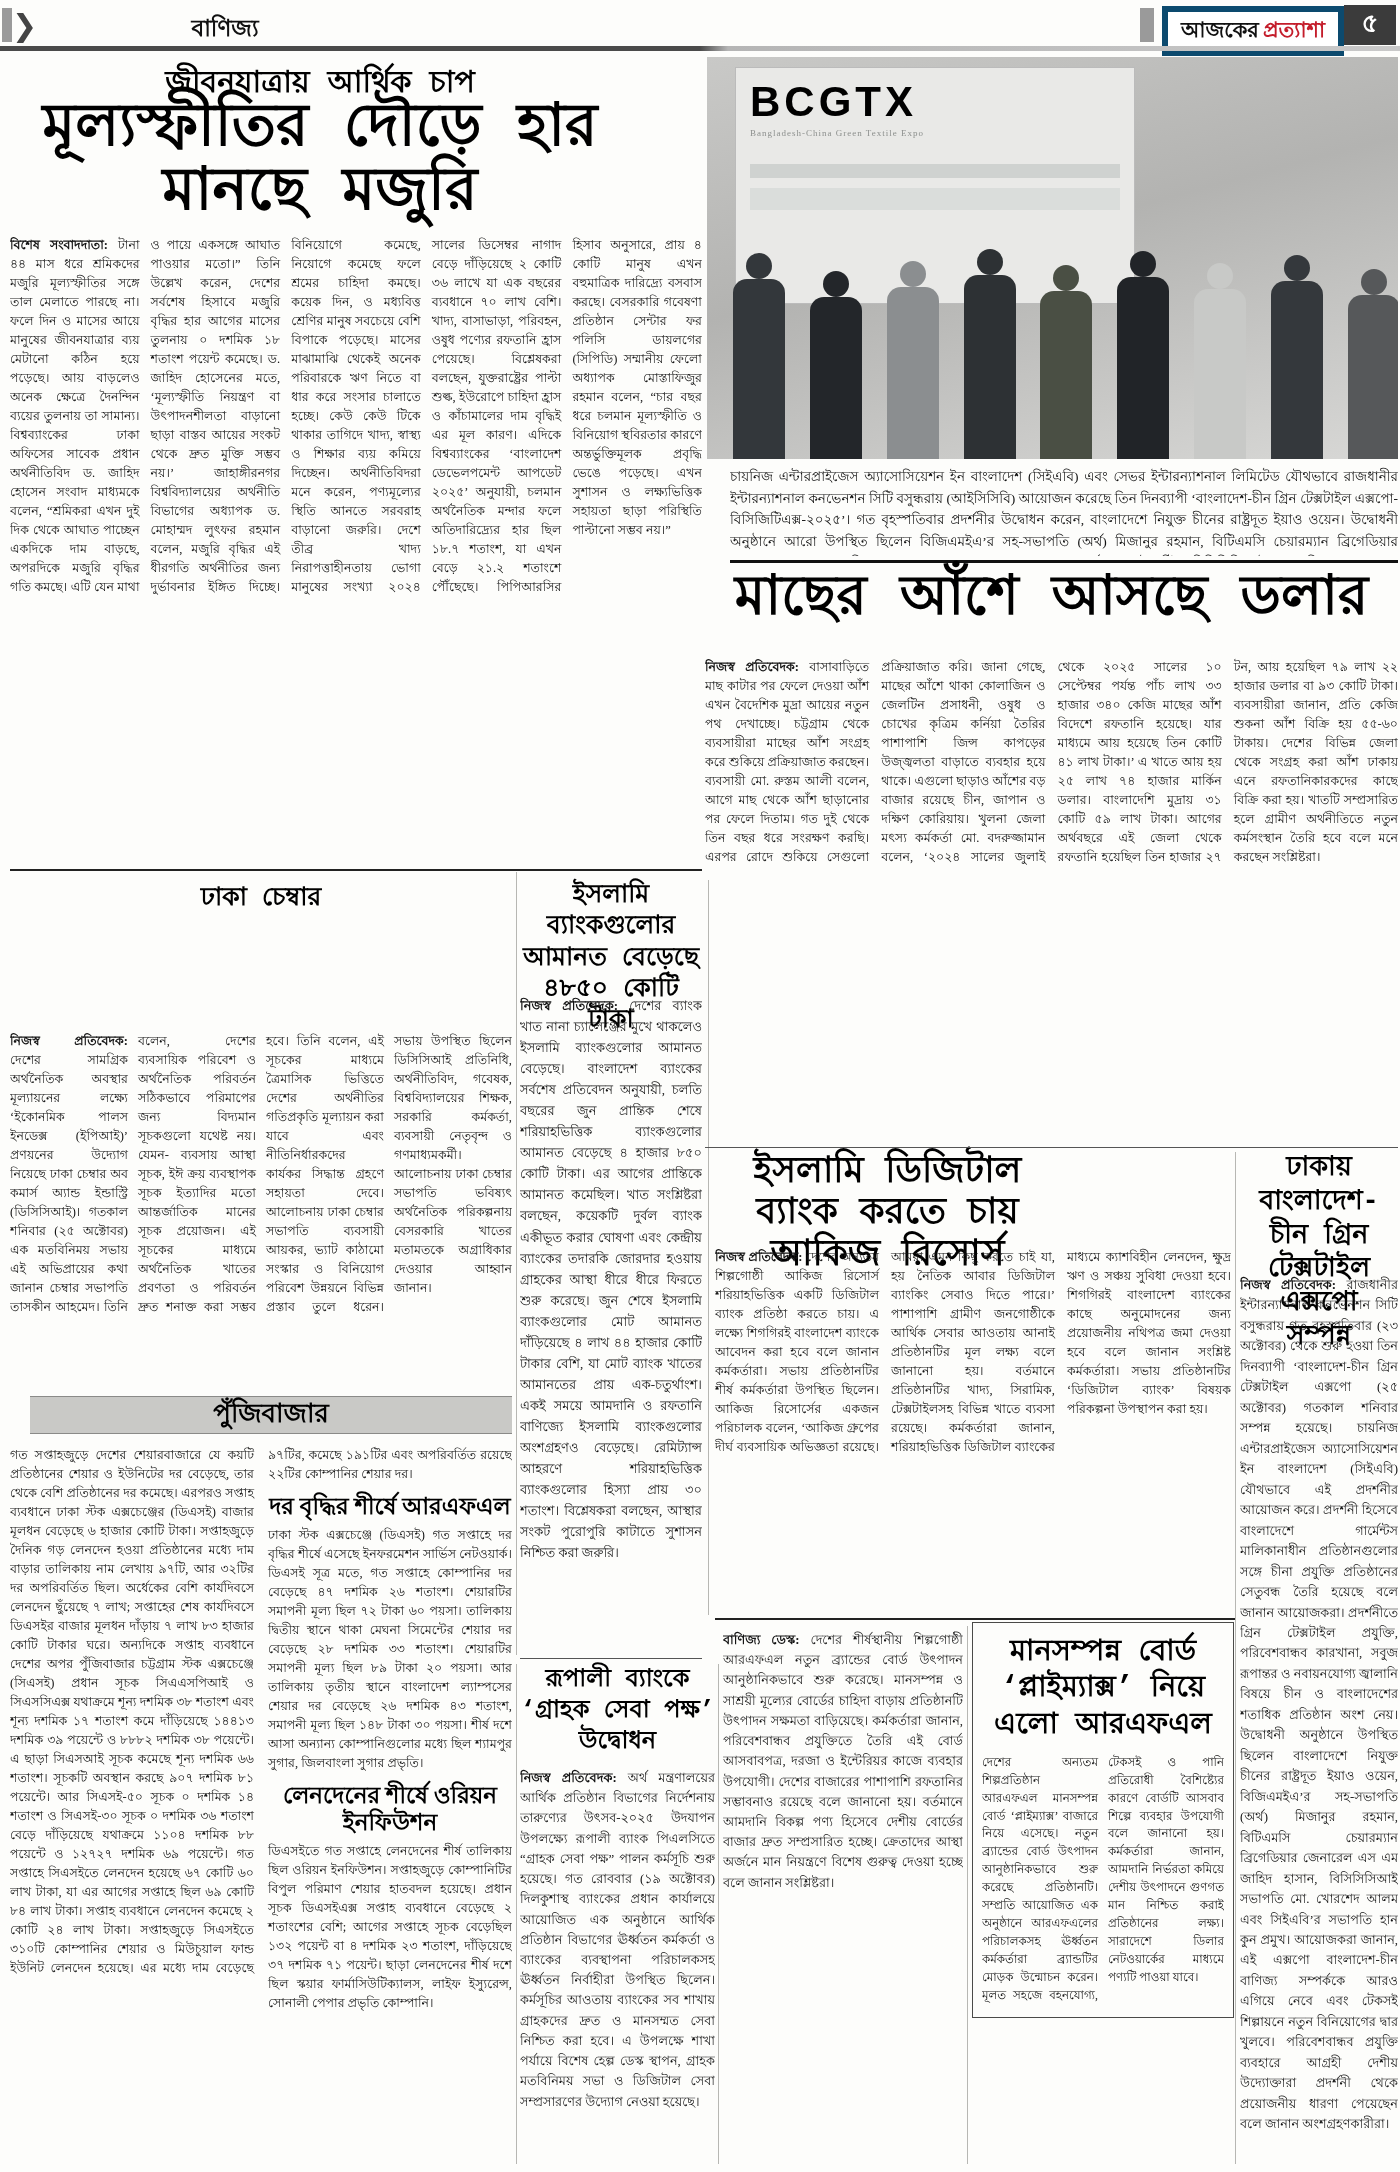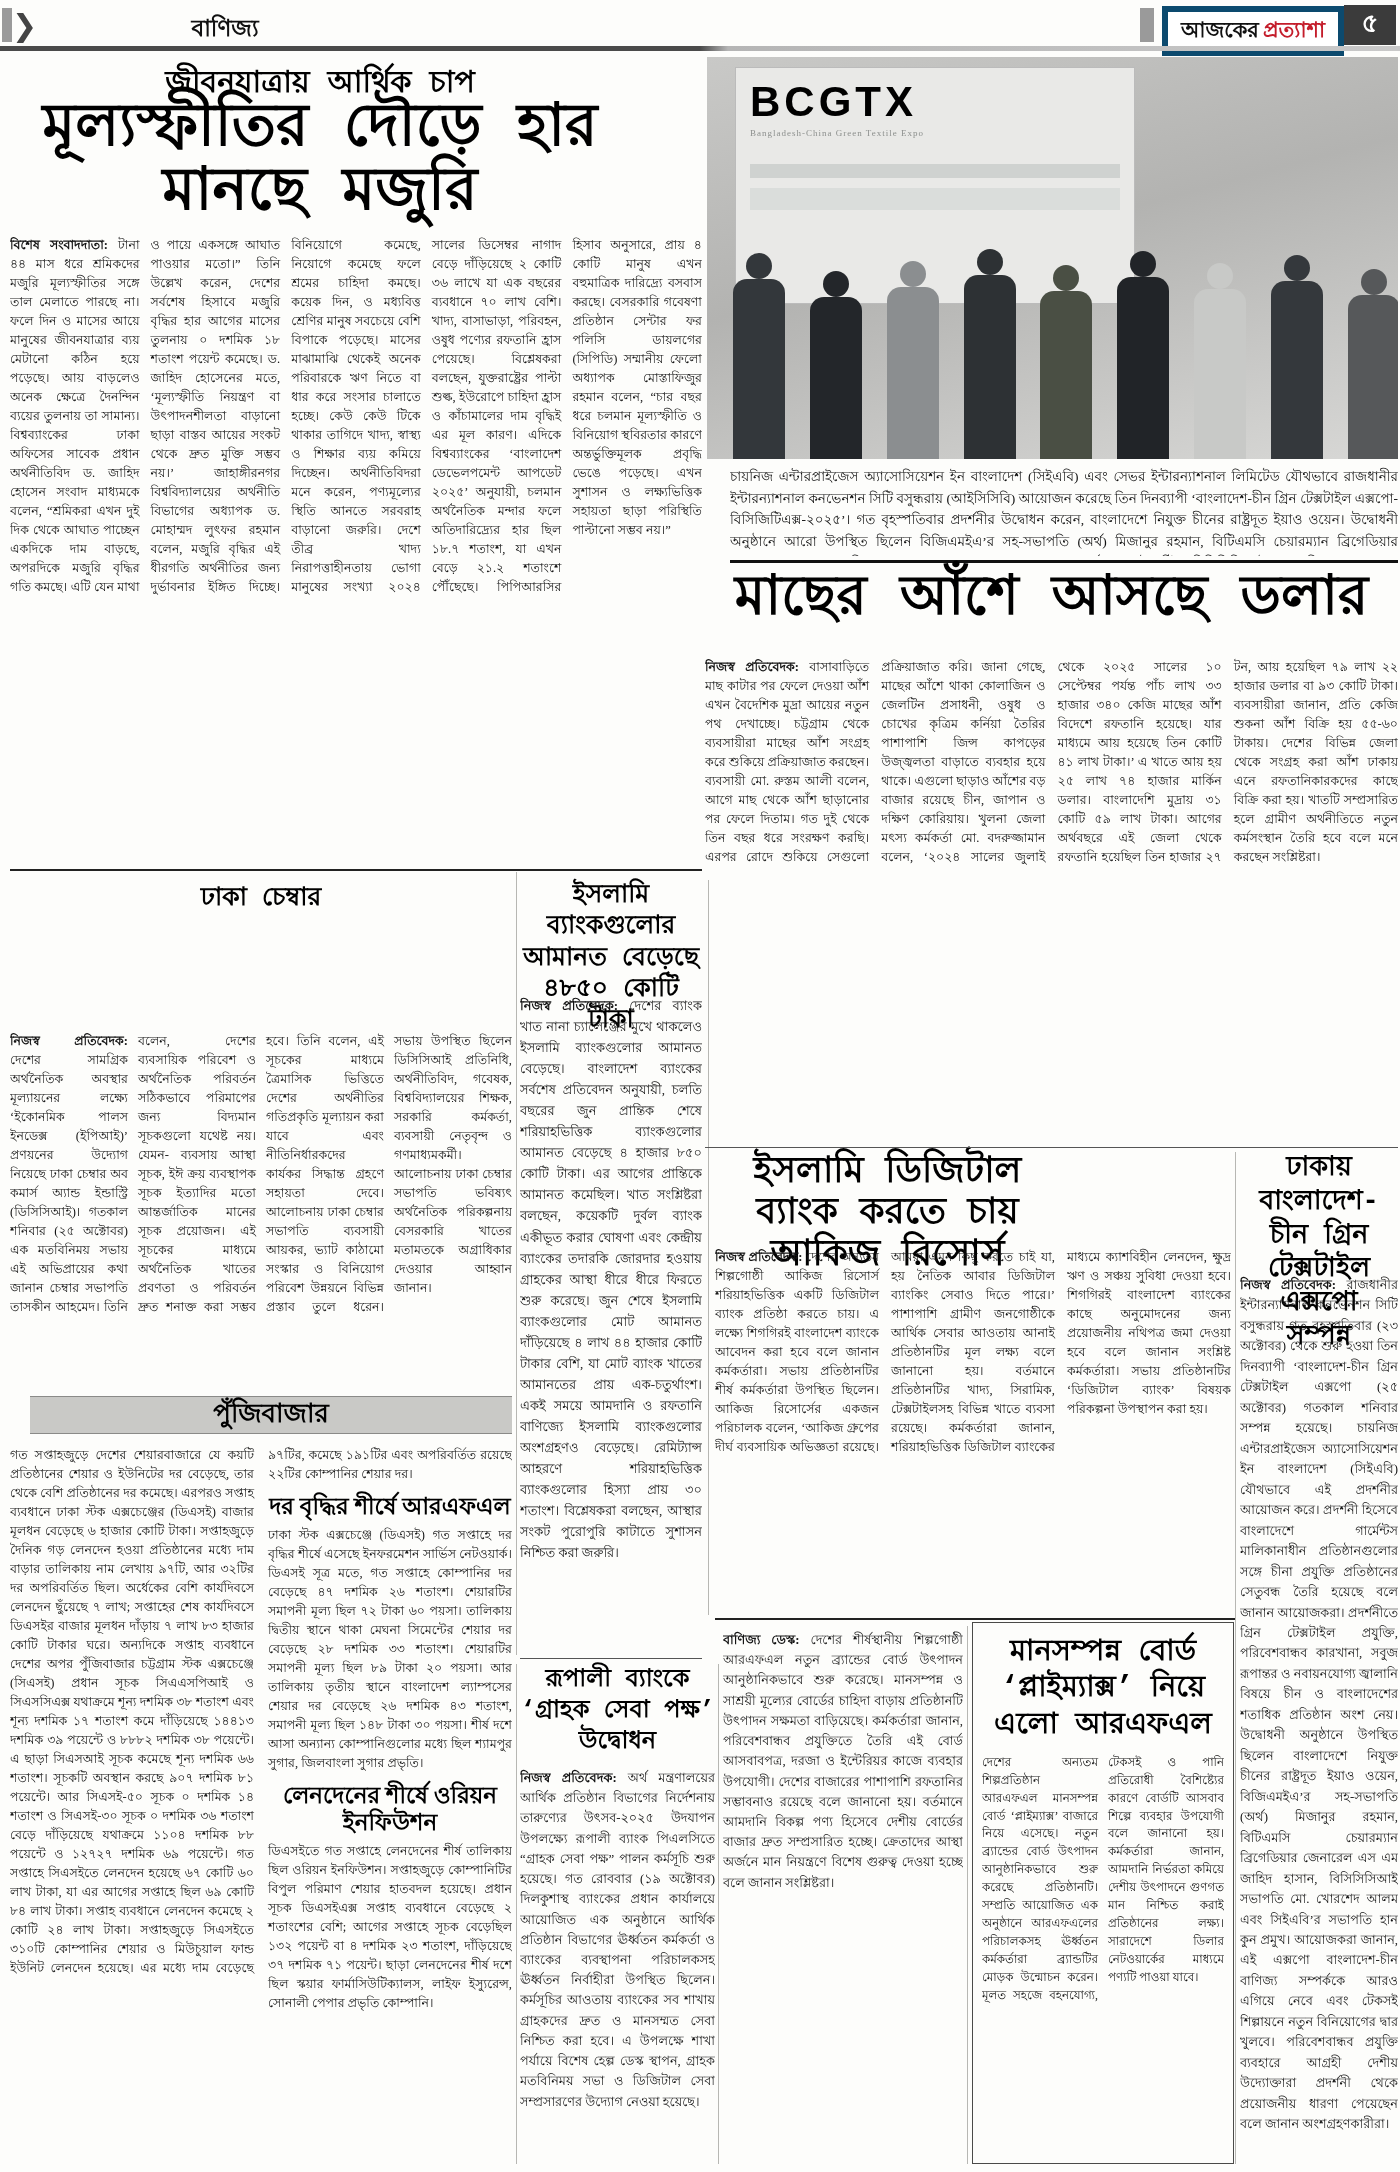--- a/index.html
+++ b/index.html
@@ -40,21 +40,21 @@
   .people{position:absolute;bottom:0;left:0;width:100%;height:235px;display:flex;
           align-items:flex-end;justify-content:space-around;padding:0 14px;}
   .person{width:52px;border-radius:14px 14px 0 0;position:relative;}
   .person::before{content:"";position:absolute;top:-26px;left:50%;transform:translateX(-50%);
           width:26px;height:26px;border-radius:50%;background:inherit;}
   
   #stock-banner{position:absolute;left:30px;top:1396px;width:482px;height:36px;background:#c9c9c6;
                 border-top:1px solid #8a8a88;border-bottom:1px solid #8a8a88;
                 display:flex;align-items:center;justify-content:center;}
   
-  #rfl-box{position:absolute;left:972px;top:1622px;width:262px;height:542px;
+  #rfl-box{position:absolute;left:972px;top:1622px;width:262px;height:396px;
            border:1px solid #4a4a48;padding:8px 9px;box-sizing:border-box;overflow:hidden;}
   .subhead{font-weight:bold;font-size:23px;text-align:center;line-height:1.15;margin:10px 0 6px 0;
            font-family:"Liberation Serif","DejaVu Serif",serif;color:#000;}
   .arrow-icon{position:absolute;left:12px;top:8px;font-size:30px;color:#444;font-weight:bold;
               font-family:"DejaVu Sans",sans-serif;}
 </style>
 </head>
 <body>
 
 <div id="page">

